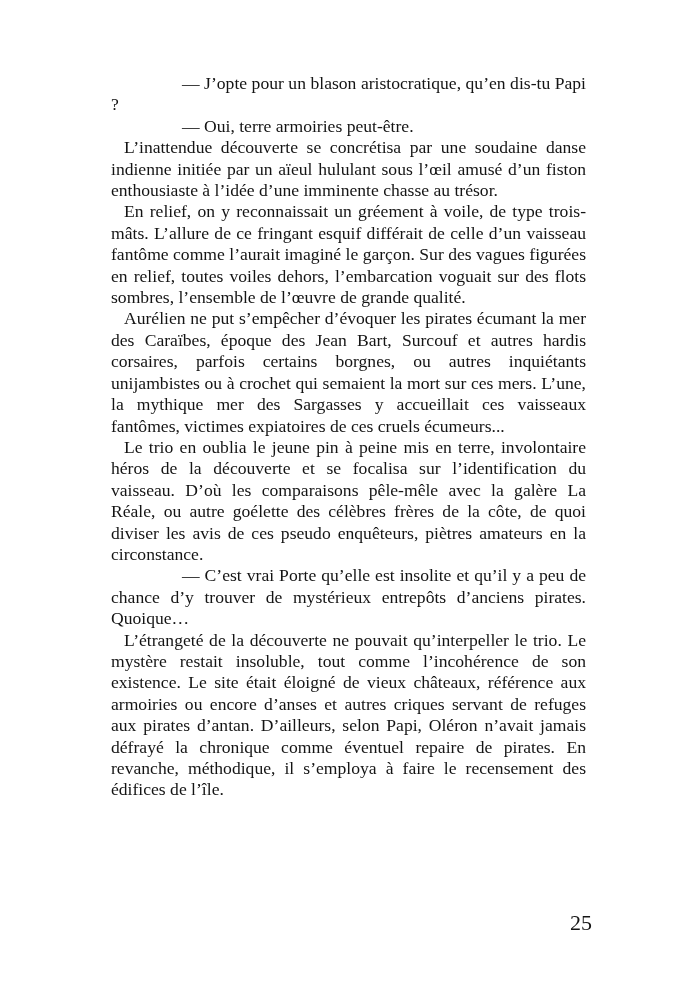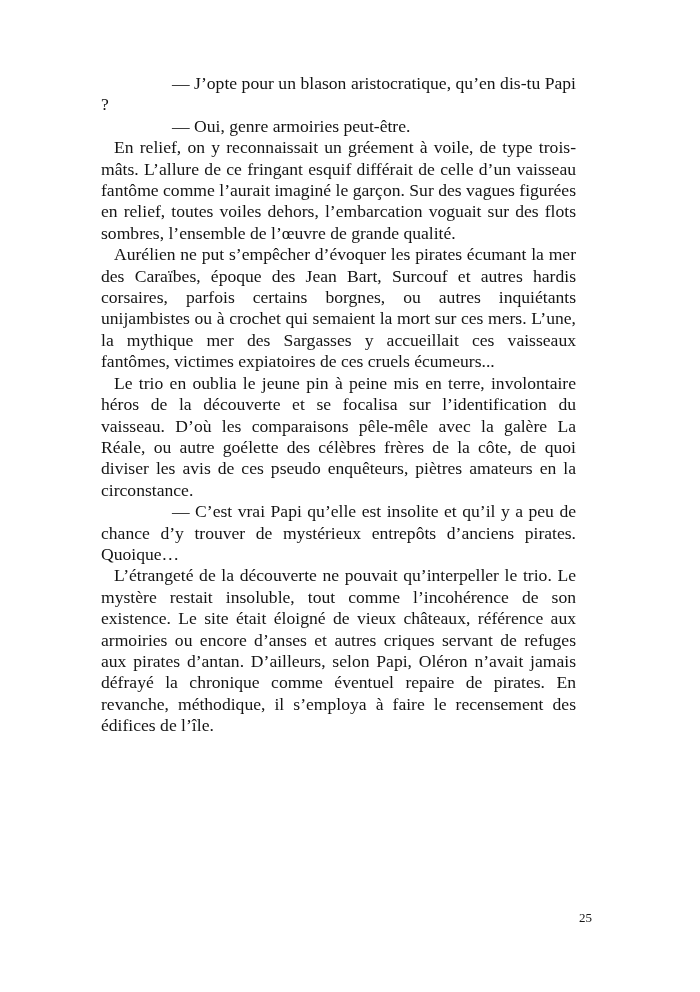--- a/index.html
+++ b/index.html
@@ -1,48 +1,49 @@
 <!DOCTYPE html>
 <html><head>
   <meta charset="utf-8">
   <style>
     html, body { margin: 0; padding: 0; background: #ffffff; }
     body { width: 700px; height: 992px; position: relative; overflow: hidden; }
     .page {
       position: absolute;
-      left: 101px;
+      left: 111px;
       top: 73px;
       width: 475px;
       font-family: "Liberation Serif", "DejaVu Serif", serif;
       font-size: 17.6px;
       line-height: 21.4px;
       color: #141414;
     }
     .p {
       margin: 0;
       text-align: justify;
       text-indent: 13px;
     }
     .p.dialog { text-indent: 71px; }
     .p.last-line-justify { text-align-last: justify; }
     .page-number {
       position: absolute;
       right: 108px;
       top: 910px;
       font-family: "Liberation Serif", "DejaVu Serif", serif;
-      font-size: 13px;
+      font-size: 22px;
       color: #141414;
     }
   </style>
 </head>
 <body>
 
 <div class="page">
   <p class="p dialog">— J’opte pour un blason aristocratique, qu’en dis-tu Papi ?</p>
-  <p class="p dialog">— Oui, genre armoiries peut-être.</p>
+  <p class="p dialog">— Oui, terre armoiries peut-être.</p>
+  <p class="p">L’inattendue découverte se concrétisa par une soudaine danse indienne initiée par un aïeul hululant sous l’œil amusé d’un fiston enthousiaste à l’idée d’une imminente chasse au trésor.</p>
   <p class="p">En relief, on y reconnaissait un gréement à voile, de type trois-mâts. L’allure de ce fringant esquif différait de celle d’un vaisseau fantôme comme l’aurait imaginé le garçon. Sur des vagues figurées en relief, toutes voiles dehors, l’embarcation voguait sur des flots sombres, l’ensemble de l’œuvre de grande qualité.</p>
   <p class="p">Aurélien ne put s’empêcher d’évoquer les pirates écumant la mer des Caraïbes, époque des Jean Bart, Surcouf et autres hardis corsaires, parfois certains borgnes, ou autres inquiétants unijambistes ou à crochet qui semaient la mort sur ces mers. L’une, la mythique mer des Sargasses y accueillait ces vaisseaux fantômes, victimes expiatoires de ces cruels écumeurs...</p>
   <p class="p">Le trio en oublia le jeune pin à peine mis en terre, involontaire héros de la découverte et se focalisa sur l’identification du vaisseau. D’où les comparaisons pêle-mêle avec la galère La Réale, ou autre goélette des célèbres frères de la côte, de quoi diviser les avis de ces pseudo enquêteurs, piètres amateurs en la circonstance.</p>
-  <p class="p dialog">— C’est vrai Papi qu’elle est insolite et qu’il y a peu de chance d’y trouver de mystérieux entrepôts d’anciens pirates. Quoique…</p>
+  <p class="p dialog">— C’est vrai Porte qu’elle est insolite et qu’il y a peu de chance d’y trouver de mystérieux entrepôts d’anciens pirates. Quoique…</p>
   <p class="p">L’étrangeté de la découverte ne pouvait qu’interpeller le trio. Le mystère restait insoluble, tout comme l’incohérence de son existence. Le site était éloigné de vieux châteaux, référence aux armoiries ou encore d’anses et autres criques servant de refuges aux pirates d’antan. D’ailleurs, selon Papi, Oléron n’avait jamais défrayé la chronique comme éventuel repaire de pirates. En revanche, méthodique, il s’employa à faire le recensement des édifices de l’île.</p>
 </div>
 
 <div class="page-number">25</div>
 
 </body></html>

